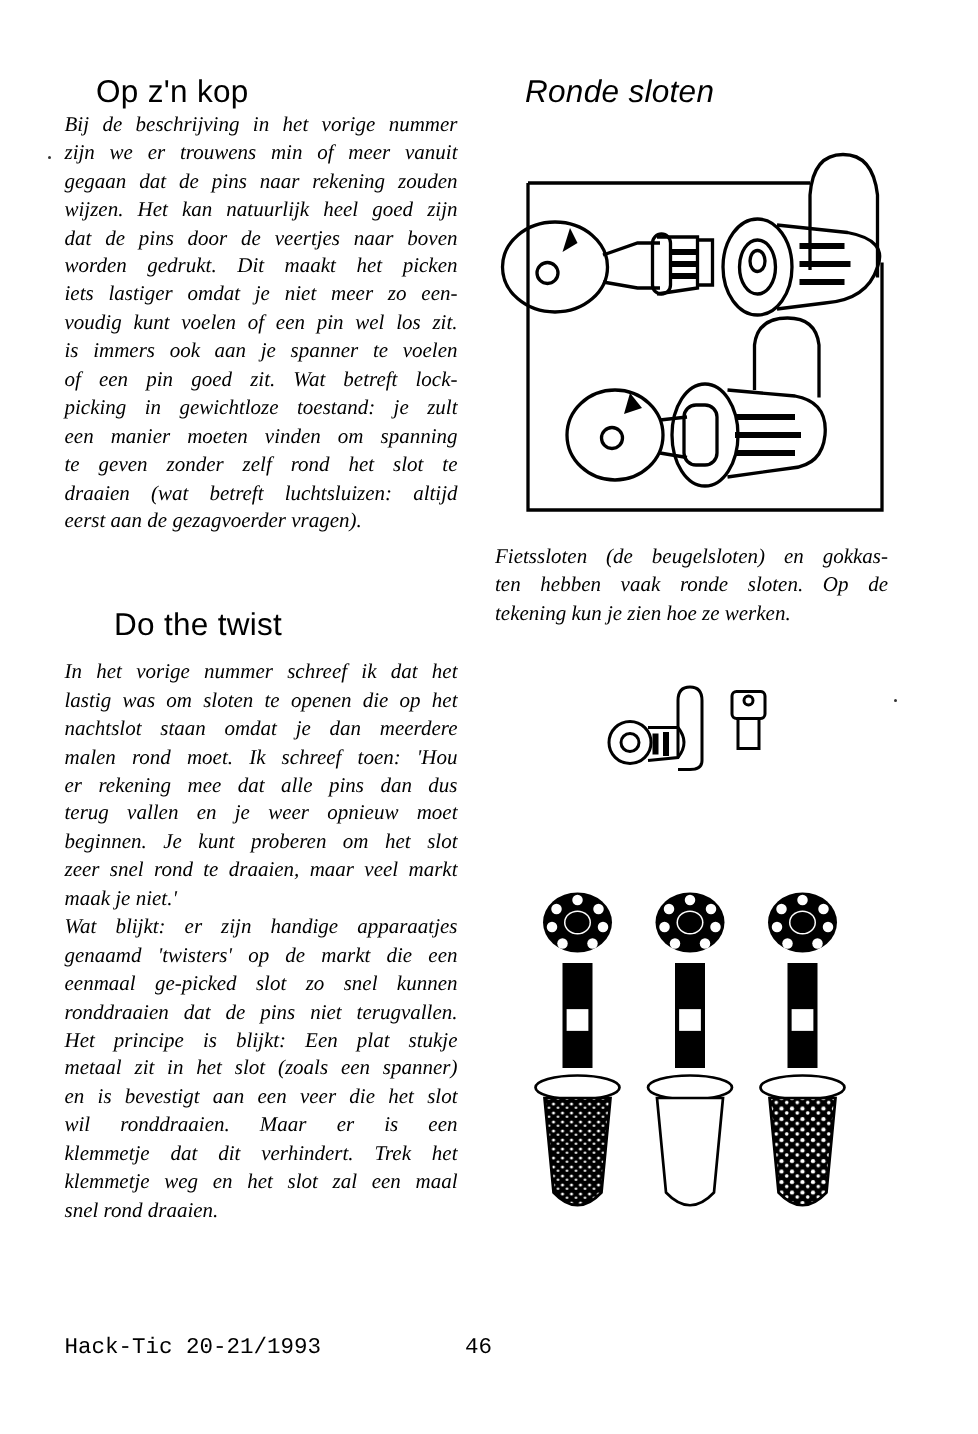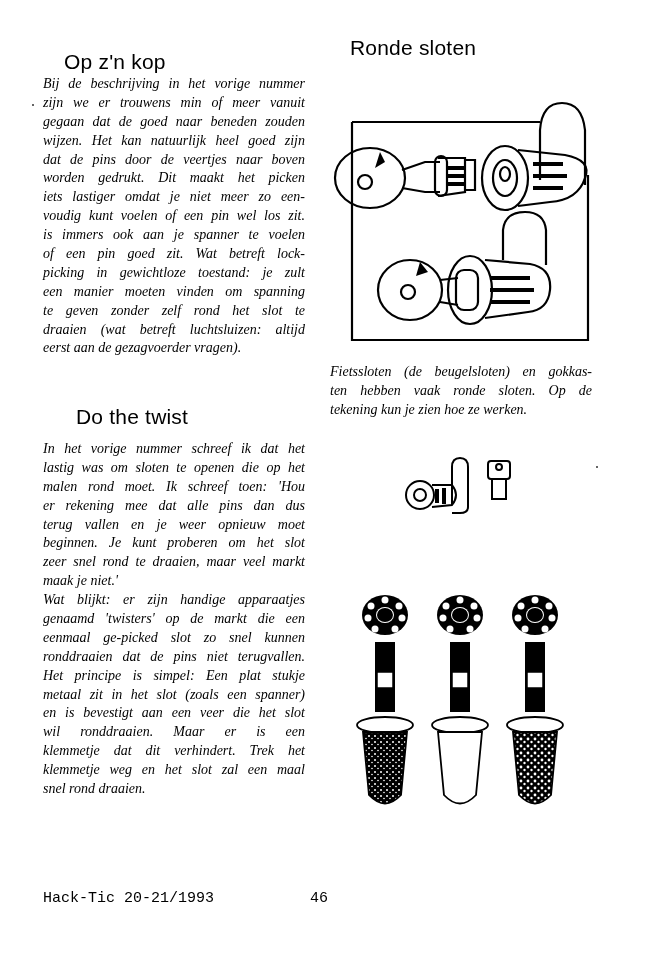--- a/index.html
+++ b/index.html
@@ -37,60 +37,61 @@
 </head>
 <body>
 
 <div class="page">
 
   <h2 class="heading" style="left:64px; top:50px;">Op z'n kop</h2>
 
   <div class="body-text" style="left:43px; top:75px; width:262px;" id="sec1">
       <span class="ln">Bij de beschrijving in het vorige nummer</span>
       <span class="ln">zijn we er trouwens min of meer vanuit</span>
-      <span class="ln">gegaan dat de goed naar beneden zouden</span>
+      <span class="ln">gegaan dat de pins naar rekening zouden</span>
       <span class="ln">wijzen. Het kan natuurlijk heel goed zijn</span>
       <span class="ln">dat de pins door de veertjes naar boven</span>
       <span class="ln">worden gedrukt. Dit maakt het picken</span>
       <span class="ln">iets lastiger omdat je niet meer zo een-</span>
       <span class="ln">voudig kunt voelen of een pin wel los zit.</span>
       <span class="ln">is immers ook aan je spanner te voelen</span>
       <span class="ln">of een pin goed zit. Wat betreft lock-</span>
       <span class="ln">picking in gewichtloze toestand: je zult</span>
       <span class="ln">een manier moeten vinden om spanning</span>
       <span class="ln">te geven zonder zelf rond het slot te</span>
       <span class="ln">draaien (wat betreft luchtsluizen: altijd</span>
       <span class="ln last">eerst aan de gezagvoerder vragen).</span>
     </div>
 
   <h2 class="heading" style="left:76px; top:405px;">Do the twist</h2>
 
   <div class="body-text" style="left:43px; top:440px; width:262px;" id="sec2">
       <span class="ln">In het vorige nummer schreef ik dat het</span>
       <span class="ln">lastig was om sloten te openen die op het</span>
+      <span class="ln">nachtslot staan omdat je dan meerdere</span>
       <span class="ln">malen rond moet. Ik schreef toen: 'Hou</span>
       <span class="ln">er rekening mee dat alle pins dan dus</span>
       <span class="ln">terug vallen en je weer opnieuw moet</span>
       <span class="ln">beginnen. Je kunt proberen om het slot</span>
       <span class="ln">zeer snel rond te draaien, maar veel markt</span>
       <span class="ln last">maak je niet.'</span>
       <span class="ln">Wat blijkt: er zijn handige apparaatjes</span>
       <span class="ln">genaamd 'twisters' op de markt die een</span>
       <span class="ln">eenmaal ge-picked slot zo snel kunnen</span>
       <span class="ln">ronddraaien dat de pins niet terugvallen.</span>
-      <span class="ln">Het principe is simpel: Een plat stukje</span>
+      <span class="ln">Het principe is blijkt: Een plat stukje</span>
       <span class="ln">metaal zit in het slot (zoals een spanner)</span>
       <span class="ln">en is bevestigt aan een veer die het slot</span>
       <span class="ln">wil ronddraaien. Maar er is een</span>
       <span class="ln">klemmetje dat dit verhindert. Trek het</span>
       <span class="ln">klemmetje weg en het slot zal een maal</span>
       <span class="ln last">snel rond draaien.</span>
     </div>
 
-  <h2 class="heading" style="left:350px; top:36px;">Ronde sloten</h2>
+  <h2 class="heading" style="left:350px; top:50px;font-style:italic;">Ronde sloten</h2>
 
   <svg style="left:330px; top:100px;" width="270" height="245" viewBox="0 0 270 245">
     <g fill="none" stroke="#000" stroke-width="2.2">
 
       <path d="M22 22 L210 22 M22 22 L22 240 L258 240 L258 75"></path>
 
       <path d="M210 80 L210 30 Q212 3 232 3 Q252 3 255 30 L255 85"></path>
 
       <ellipse cx="40" cy="78" rx="35" ry="30"></ellipse>
       <circle cx="35" cy="82" r="7"></circle>

